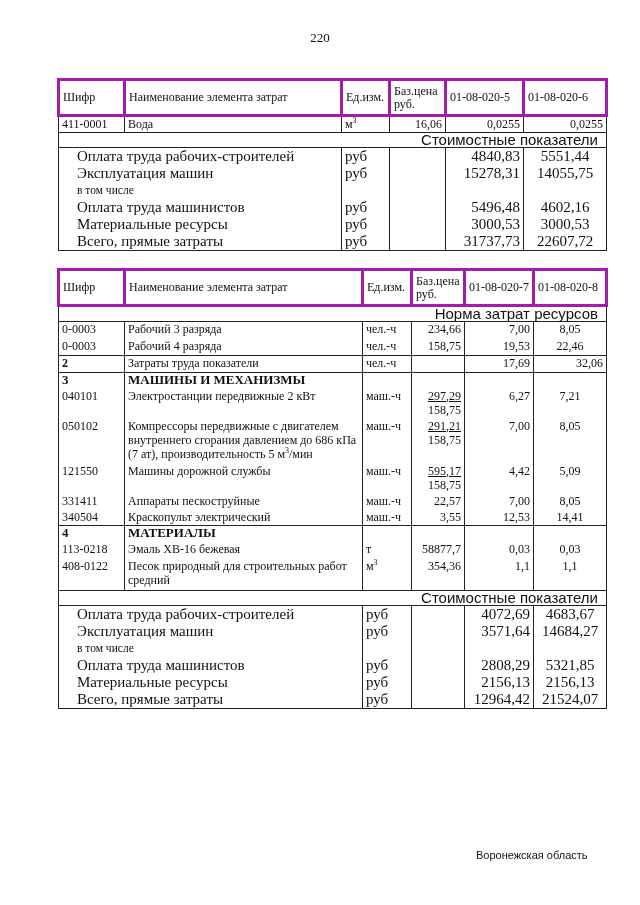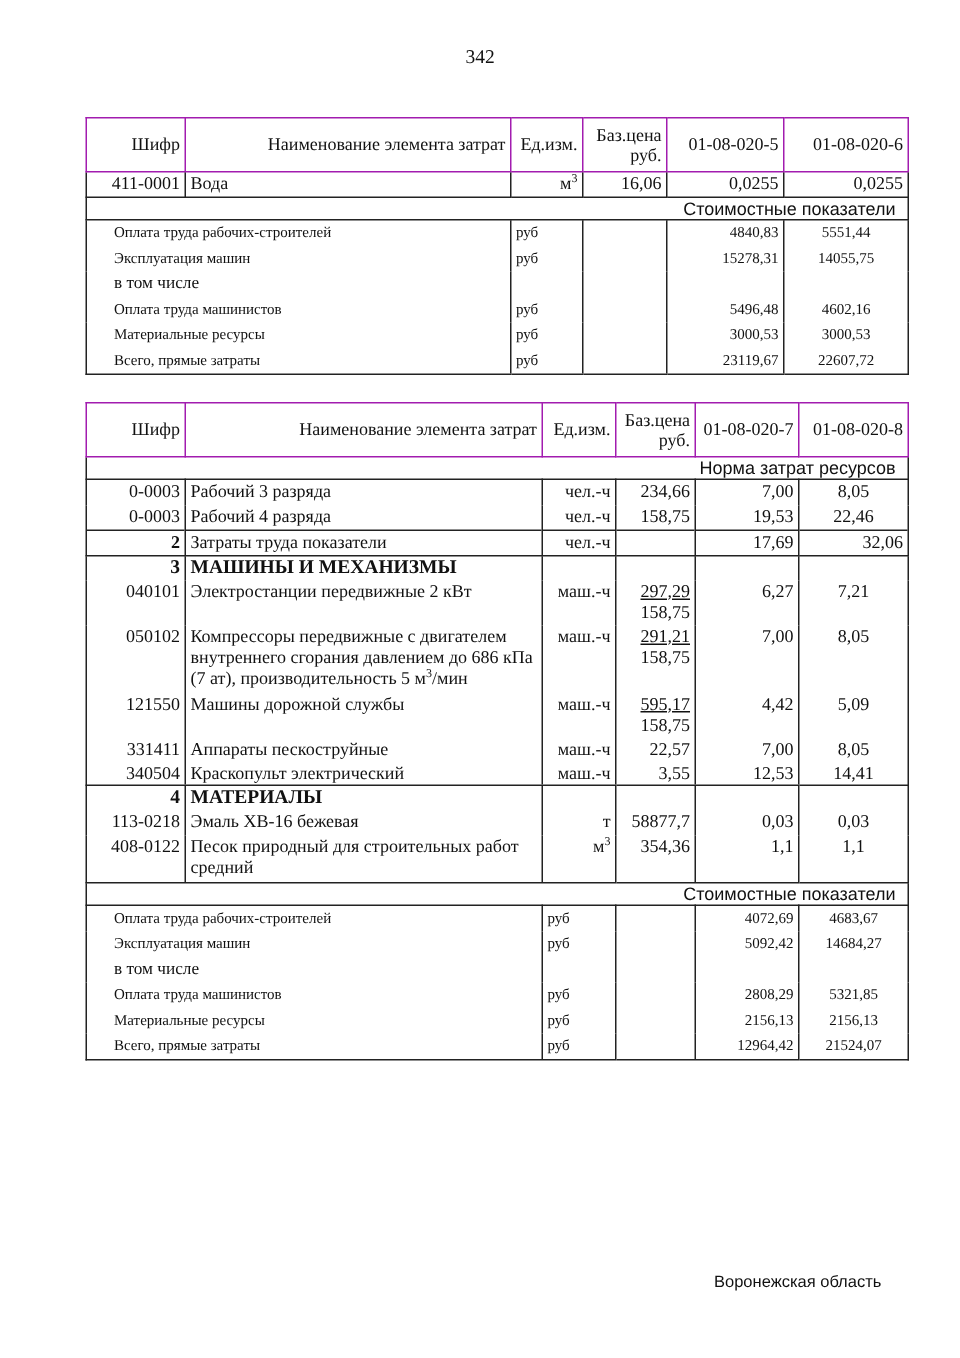--- a/index.html
+++ b/index.html
@@ -13,43 +13,43 @@
   }
   .footer {
     position: absolute; top: 849px; left: 476px; font-size: 11px;
     font-family: "Liberation Sans", sans-serif;
   }
   table {
     position: absolute; border-collapse: collapse; table-layout: fixed;
     font-size: 12px; line-height: 14px;
   }
   td, th { padding: 0 3px; vertical-align: top; font-weight: normal; }
-  th { border: 1px solid #a21caf; text-align: right; vertical-align: middle; line-height: 13px; }
+  th { border: 3px solid #a21caf; text-align: left; vertical-align: middle; line-height: 13px; }
   .b { font-weight: bold; }
   .r { text-align: right; margin-top: 36px; }
-  .c { text-align: right; }
+  .c { text-align: left; }
   .vl { border-left: 1px solid #222; }
   .vr { border-right: 1px solid #222; text-align: center; }
   .bb { border-bottom: 1px solid #222; }
   .band td { border: 1px solid #222; }
   .caption {
-    font-family: "Liberation Sans", sans-serif; font-size: 12px; text-align: right;
+    font-family: "Liberation Sans", sans-serif; font-size: 15px; text-align: right;
     padding-right: 8px; height: 14px; line-height: 14px; margin-top: 34px;
   }
   .u { text-decoration: underline; }
-  .sum td { height: 17px; line-height: 17px; font-size: 10px; }
+  .sum td { height: 17px; line-height: 17px; font-size: 15px; }
   .sum .lbl { padding-left: 18px; }
   sup { font-size: 8px; line-height: 0; }
   #t1 { top: 78px; left: 57px; width: 548px; }
   #t2 { top: 268px; left: 57px; width: 548px; }
 </style>
 </head>
 <body>
 
-<div class="page-number">342</div>
+<div class="page-number">220</div>
 
 <table id="t1">
   <colgroup>
       <col style="width:66px">
       <col style="width:217px">
       <col style="width:48px">
       <col style="width:56px">
       <col style="width:78px">
       <col style="width:83px">
     </colgroup>
@@ -105,21 +105,21 @@
     <td colspan="2" class="lbl vl">Материальные ресурсы</td>
     <td class="vl">руб</td>
     <td class="vl"></td>
     <td class="r vl">3000,53</td>
     <td class="r vl vr">3000,53</td>
   </tr>
   <tr class="sum b">
     <td colspan="2" class="lbl vl bb">Всего, прямые затраты</td>
     <td class="vl bb">руб</td>
     <td class="vl bb"></td>
-    <td class="r vl bb">23119,67</td>
+    <td class="r vl bb">31737,73</td>
     <td class="r vl vr bb">22607,72</td>
   </tr>
 </tbody>
   </table>
 
 <table id="t2">
   <colgroup>
       <col style="width:66px">
       <col style="width:238px">
       <col style="width:49px">
@@ -245,21 +245,21 @@
     <td colspan="2" class="lbl vl">Оплата труда рабочих-строителей</td>
     <td class="vl">руб</td>
     <td class="vl"></td>
     <td class="r vl">4072,69</td>
     <td class="r vl vr">4683,67</td>
   </tr>
   <tr class="sum b">
     <td colspan="2" class="lbl vl">Эксплуатация машин</td>
     <td class="vl">руб</td>
     <td class="vl"></td>
-    <td class="r vl">5092,42</td>
+    <td class="r vl">3571,64</td>
     <td class="r vl vr">14684,27</td>
   </tr>
   <tr class="sum">
     <td colspan="2" class="lbl vl" style="font-size:11.5px">в том числе</td>
     <td class="vl"></td>
         <td class="vl"></td>
         <td class="vl"></td>
         <td class="vl vr"></td>
   </tr>
   <tr class="sum">

